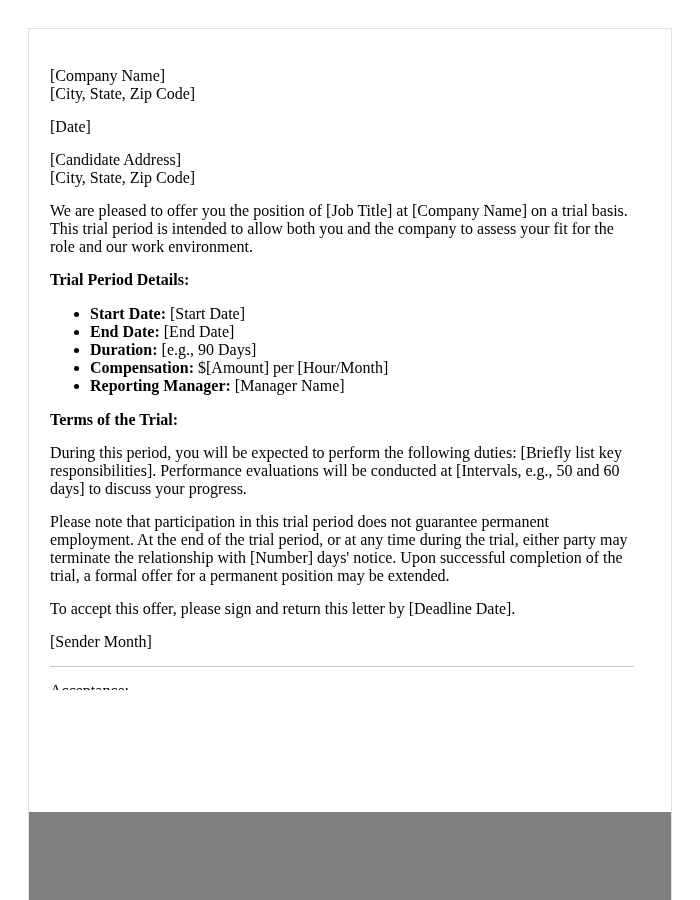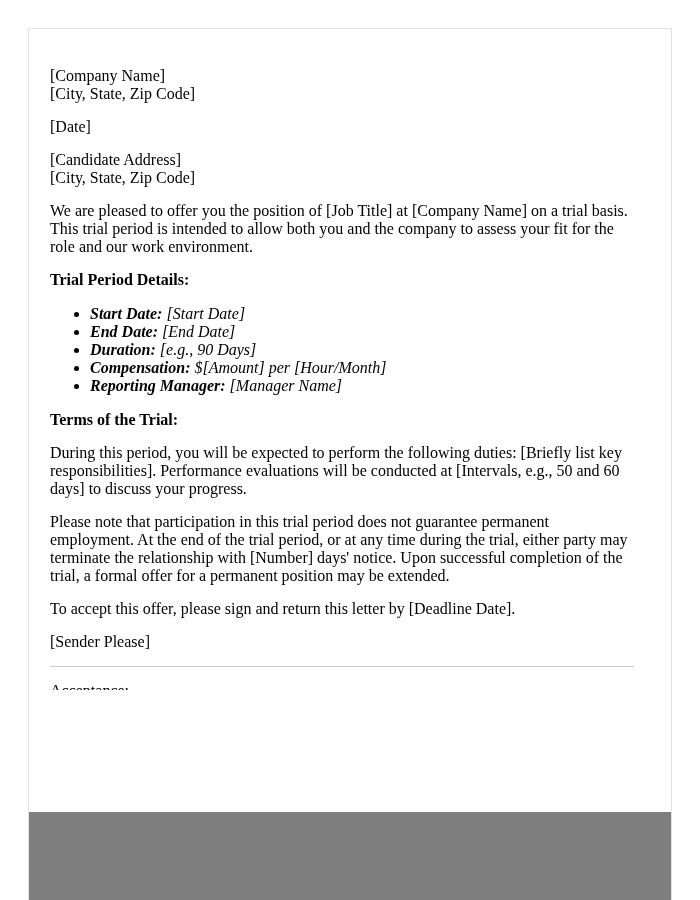--- a/index.html
+++ b/index.html
@@ -43,21 +43,20 @@
   }
   .letter p.first {
     margin-top: 16px;
   }
   .line { display: block; }
   .bold { font-weight: bold; }
   ul.details-list {
     margin: 16px 0;
     padding-left: 40px;
     list-style-type: disc;
-    font-style: italic;
   }
   ul.details-list li {
     line-height: 18px;
   }
   hr.sig-rule {
     border: none;
     border-top: 1px solid #c9c9c9;
     margin: 15px 0;
   }
   .partial-clip {
@@ -118,21 +117,21 @@
       <p class="bold">Terms of the Trial:</p>
 
       <p>During this period, you will be expected to perform the following duties: [Briefly list key responsibilities]. Performance evaluations will be conducted at [Intervals, e.g., 50 and 60 days] to discuss your progress.</p>
 
       <p>Please note that participation in this trial period does not guarantee permanent employment. At the end of the trial period, or at any time during the trial, either party may terminate the relationship with [Number] days' notice. Upon successful completion of the trial, a formal offer for a permanent position may be extended.</p>
 
       <p>To accept this offer, please sign and return this letter by [Deadline Date].</p>
 
 
       <p>
-        <span class="line">[Sender Please]</span>
+        <span class="line">[Sender Month]</span>
       </p>
 
       <hr class="sig-rule">
 
       <div class="partial-clip">
         <p>Acceptance:</p>
       </div>
 
     </div>
   </div>

